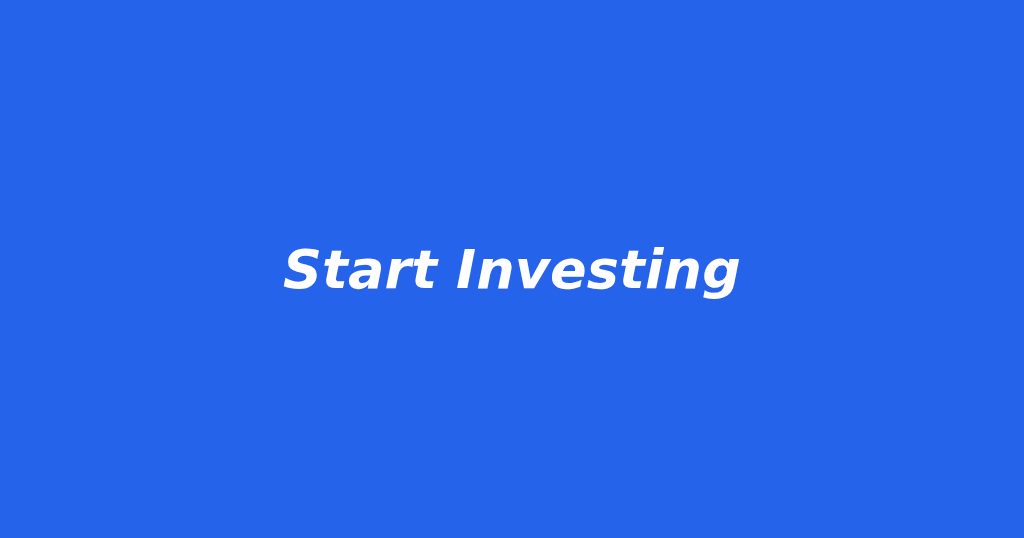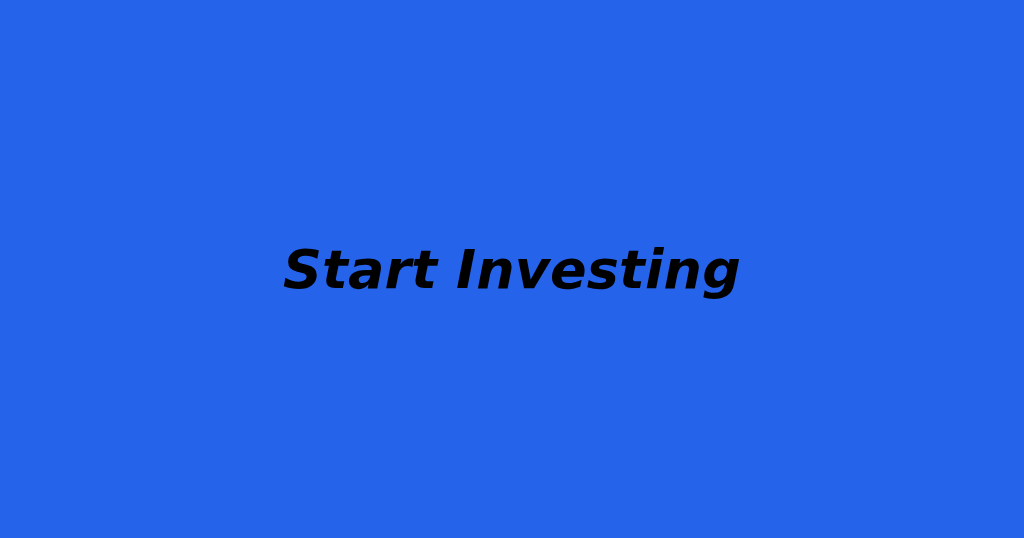--- a/index.html
+++ b/index.html
@@ -37,21 +37,21 @@
     text-align: center;
     width: 100%;
     padding: 0 40px;
     box-sizing: border-box;
     
     transform: translateY(1px);
   }
 
   .headline-line {
     display: block;
-    color: #000000;
+    color: #ffffff;
     font-family: "DejaVu Sans", "Liberation Sans", sans-serif;
     font-style: italic;
     font-weight: 600;
     font-size: 54px;
     line-height: 70px;
     letter-spacing: 0.1px;
     white-space: nowrap;
     -webkit-font-smoothing: antialiased;
   }
 </style>

